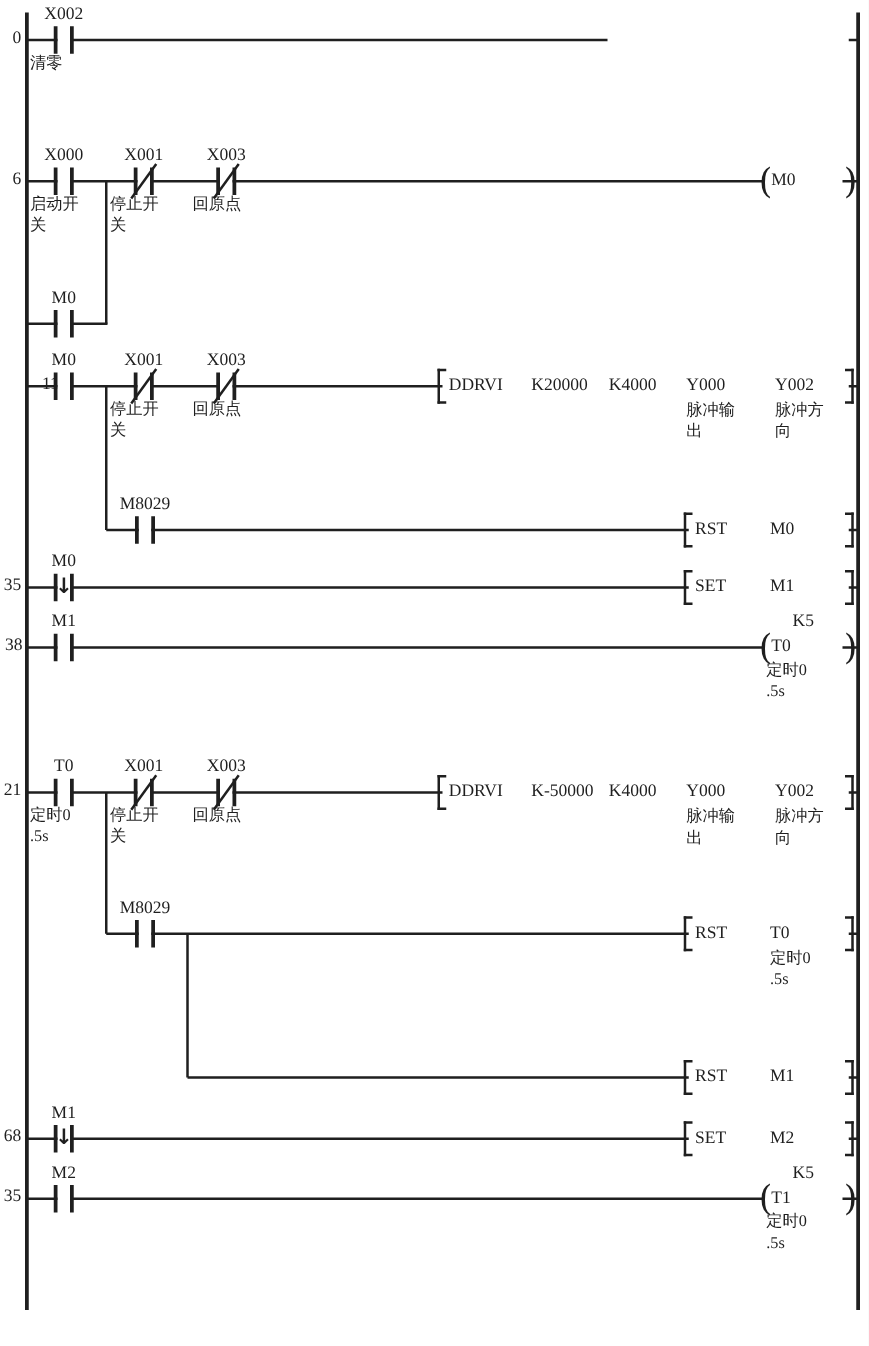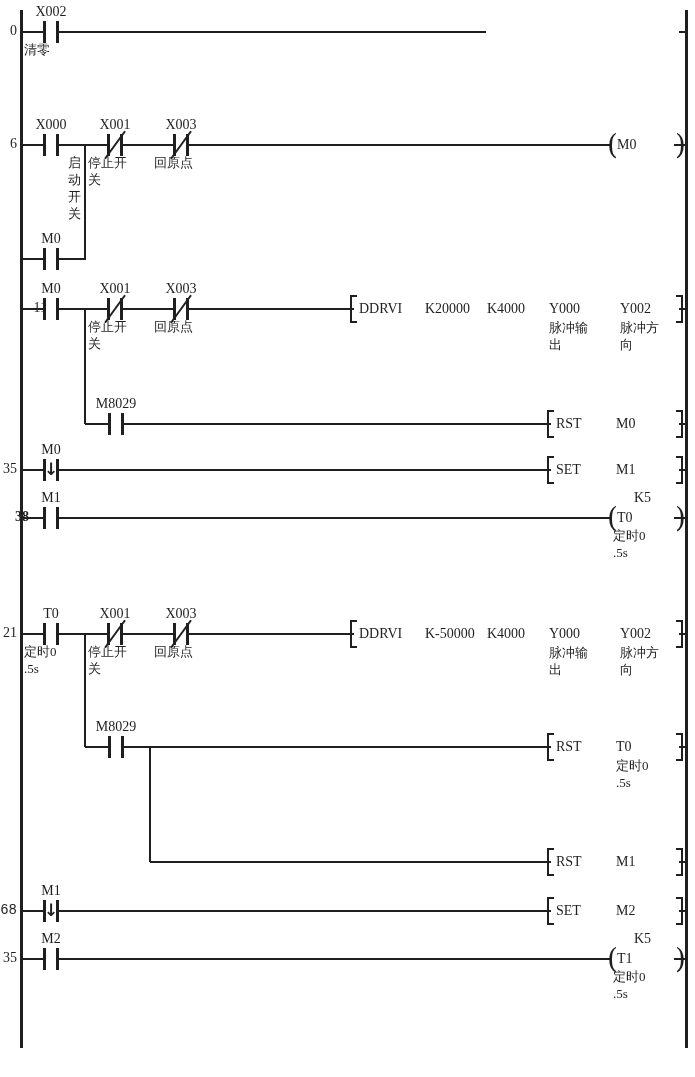--- a/index.html
+++ b/index.html
@@ -41,38 +41,38 @@
     <div style="left: 84px; top: 145px; width: 2px; height: 114px; background: rgb(31, 31, 31);"></div>
     <div style="left: 84px; top: 309px; width: 2px; height: 115px; background: rgb(31, 31, 31);"></div>
     <div style="left: 84px; top: 634px; width: 2px; height: 113px; background: rgb(31, 31, 31);"></div>
     <div style="left: 149px; top: 747px; width: 2px; height: 115px; background: rgb(31, 31, 31);"></div>
     <div style="left: 20px; top: 10px; width: 3px; height: 1038px; background: rgb(31, 31, 31);"></div>
     <div style="left: 685px; top: 10px; width: 3px; height: 1038px; background: rgb(31, 31, 31);"></div>
     <div class="t" style="left: 0px; top: 23px; width: 17px; text-align: right;">0</div>
     <div class="t" style="left: 0px; top: 136px; width: 17px; text-align: right;">6</div>
     <div class="t" style="left: 0px; top: 300px; width: 17px; text-align: right; margin-left: 30px;">11</div>
     <div class="t" style="left: 0px; top: 461px; width: 17px; text-align: right;">35</div>
-    <div class="t" style="left: 12px; top: 509px; width: 17px; text-align: right; font-weight: bold;">38</div>
+    <div class="t" style="left: 1px; top: 509px; width: 17px; text-align: right;">38</div>
     <div class="t" style="left: 0px; top: 625px; width: 17px; text-align: right;">21</div>
-    <div class="t" style="left: 0px; top: 902px; width: 17px; text-align: right; font-family: Liberation Mono, monospace;">68</div>
+    <div class="t" style="left: 0px; top: 902px; width: 17px; text-align: right;">68</div>
     <div class="t" style="left: 0px; top: 950px; width: 17px; text-align: right;">35</div>
     <div style="left: 37px; top: 19px; width: 28px; height: 26px;">
       <div style="left: 9px; top: 10px; width: 10px; height: 6px; background: rgb(255, 255, 255);"></div>
       <div style="left: 6px; top: 2px; width: 3px; height: 22px; background: rgb(31, 31, 31);"></div>
       <div style="left: 19px; top: 2px; width: 3px; height: 22px; background: rgb(31, 31, 31);"></div>
     </div>
     <div class="t ctr" style="left: 16px; top: 4px; width: 70px;">X002</div>
     <div class="s" style="left: 24px; top: 41px; width: 58px;">清零</div>
     <div style="left: 37px; top: 132px; width: 28px; height: 26px;">
       <div style="left: 9px; top: 10px; width: 10px; height: 6px; background: rgb(255, 255, 255);"></div>
       <div style="left: 6px; top: 2px; width: 3px; height: 22px; background: rgb(31, 31, 31);"></div>
       <div style="left: 19px; top: 2px; width: 3px; height: 22px; background: rgb(31, 31, 31);"></div>
     </div>
     <div class="t ctr" style="left: 16px; top: 117px; width: 70px;">X000</div>
-    <div class="s" style="left: 24px; top: 154px; width: 58px; padding-left: 44px;">启动开
+    <div class="s" style="left: 24px; top: 154px; width: 58px;">启动开
 关</div>
     <div style="left: 101px; top: 132px; width: 28px; height: 26px;">
       <div style="left: 9px; top: 10px; width: 10px; height: 6px; background: rgb(255, 255, 255);"></div>
       <div style="left: 6px; top: 2px; width: 3px; height: 22px; background: rgb(31, 31, 31);"></div>
       <div style="left: 19px; top: 2px; width: 3px; height: 22px; background: rgb(31, 31, 31);"></div>
       <div style="left: 13px; top: -4px; width: 2px; height: 34px; background: rgb(31, 31, 31); transform: rotate(36deg);"></div>
     </div>
     <div class="t ctr" style="left: 80px; top: 117px; width: 70px;">X001</div>
     <div class="s" style="left: 88px; top: 154px; width: 58px;">停止开
 关</div>

